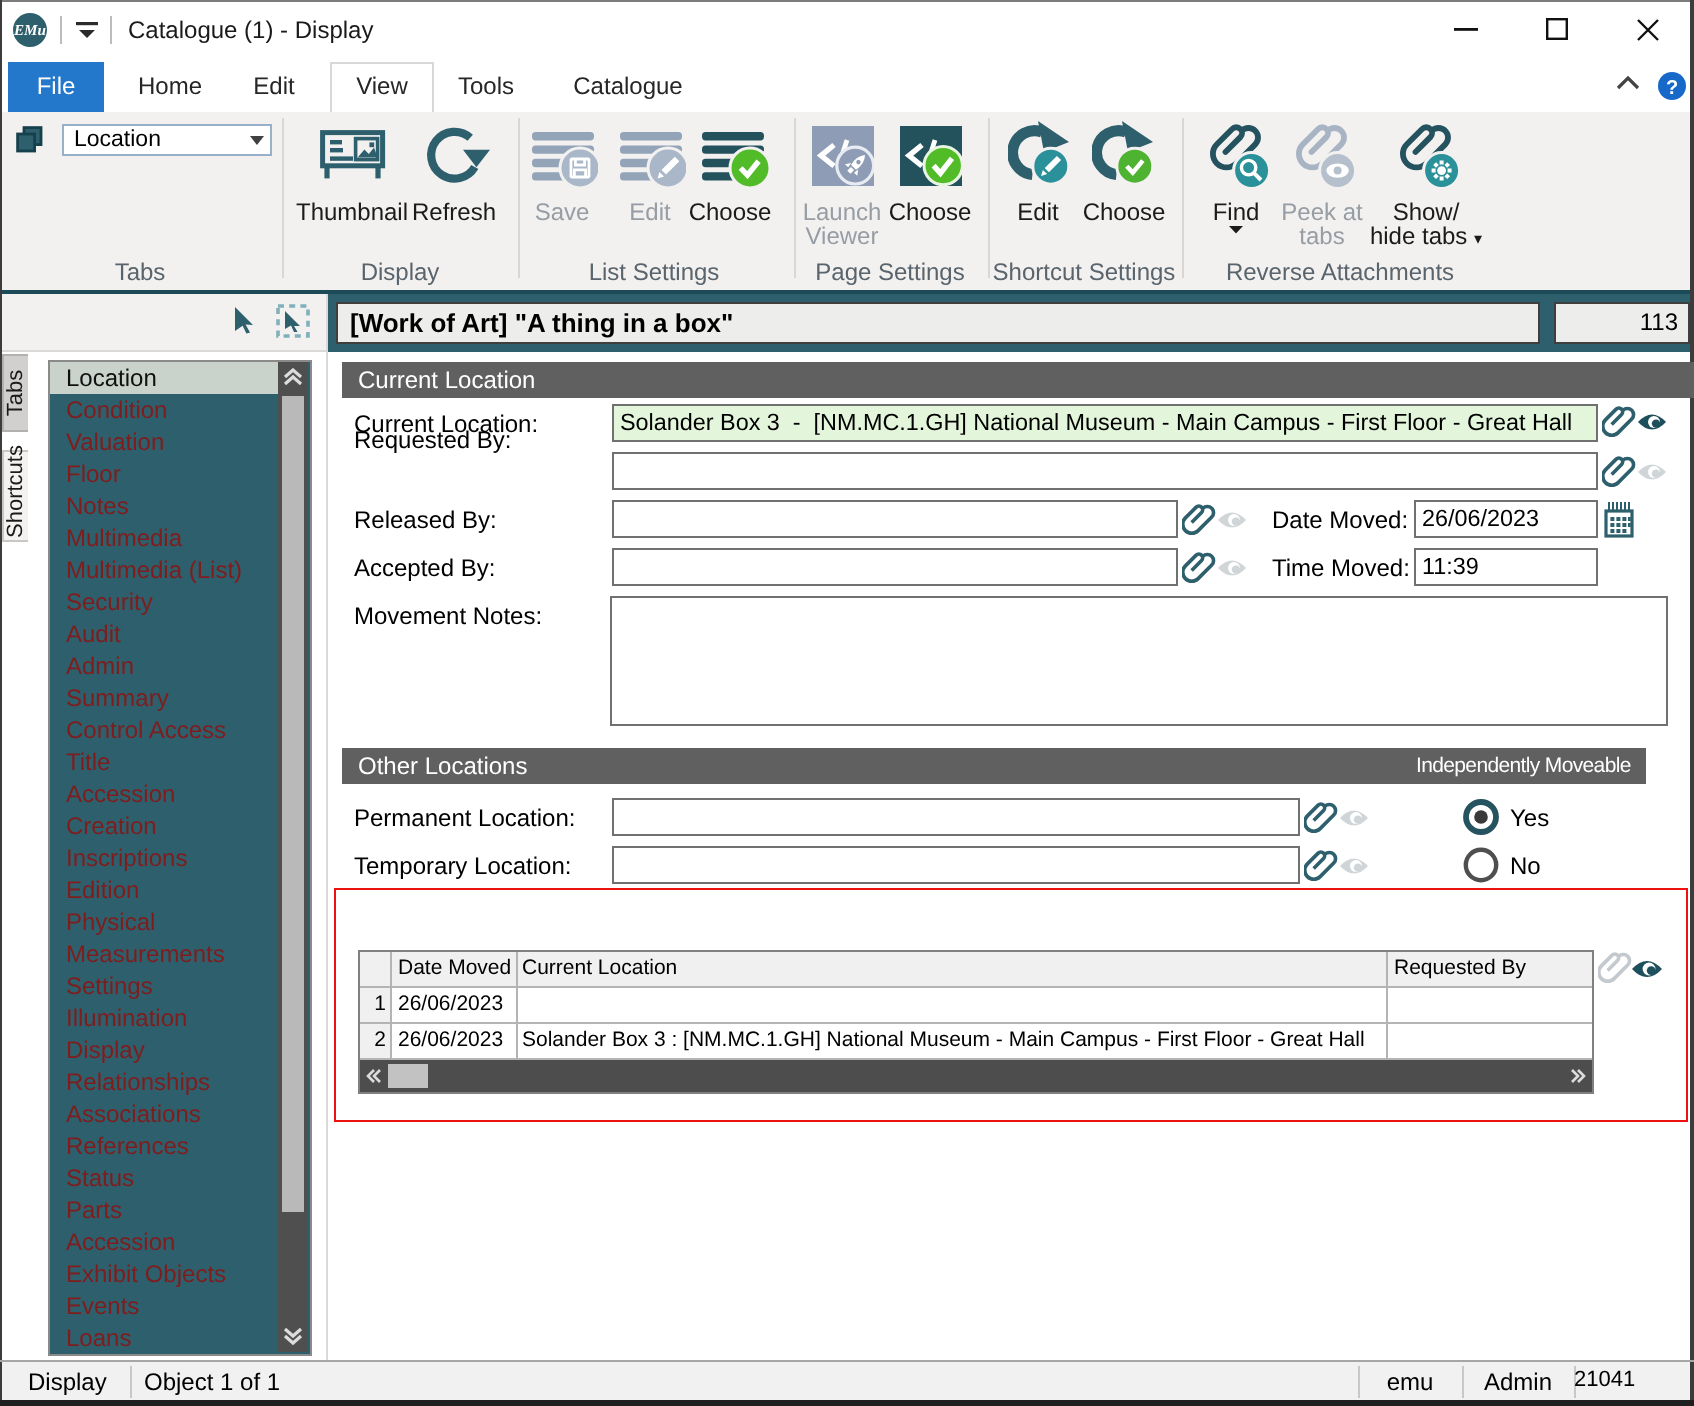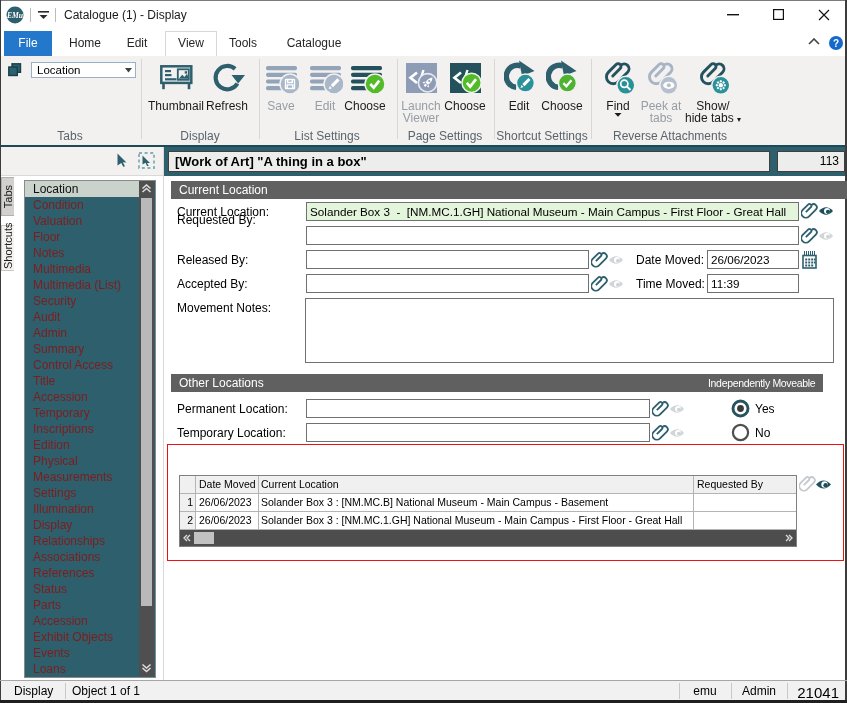--- a/index.html
+++ b/index.html
@@ -251,21 +251,21 @@
 <div class="sbitem">Notes</div>
 <div class="sbitem">Multimedia</div>
 <div class="sbitem">Multimedia (List)</div>
 <div class="sbitem">Security</div>
 <div class="sbitem">Audit</div>
 <div class="sbitem">Admin</div>
 <div class="sbitem">Summary</div>
 <div class="sbitem">Control Access</div>
 <div class="sbitem">Title</div>
 <div class="sbitem">Accession</div>
-<div class="sbitem">Temporary</div>
+<div class="sbitem">Creation</div>
 <div class="sbitem">Inscriptions</div>
 <div class="sbitem">Edition</div>
 <div class="sbitem">Physical</div>
 <div class="sbitem">Measurements</div>
 <div class="sbitem">Settings</div>
 <div class="sbitem">Illumination</div>
 <div class="sbitem">Display</div>
 <div class="sbitem">Relationships</div>
 <div class="sbitem">Associations</div>
 <div class="sbitem">References</div>
@@ -417,21 +417,20 @@
 <div class="a" style="left:180px;top:511px;width:616px;height:1px;background:#b4b4b4"></div>
 <div class="a" style="left:180px;top:529px;width:616px;height:1px;background:#b4b4b4"></div>
 <div class="a" style="left:195px;top:476px;width:1px;height:54px;background:#b4b4b4"></div>
 <div class="a" style="left:258px;top:476px;width:1px;height:54px;background:#b4b4b4"></div>
 <div class="a" style="left:693px;top:476px;width:1px;height:54px;background:#b4b4b4"></div>
 <div class="tcell" style="left:199px;top:478px;width:100px">Date Moved</div>
 <div class="tcell" style="left:261px;top:478px;width:430px">Current Location</div>
 <div class="tcell" style="left:697px;top:478px;width:96px">Requested By</div>
 <div class="tcell" style="left:180px;top:496px;width:13px;text-align:right">1</div>
 <div class="tcell" style="left:199px;top:496px;width:58px">26/06/2023</div>
-<div class="tcell" style="left:261px;top:496px;width:430px">Solander Box 3 : [NM.MC.B] National Museum - Main Campus - Basement</div>
 <div class="tcell" style="left:180px;top:514px;width:13px;text-align:right">2</div>
 <div class="tcell" style="left:199px;top:514px;width:58px">26/06/2023</div>
 <div class="tcell" style="left:261px;top:514px;width:430px">Solander Box 3 : [NM.MC.1.GH] National Museum - Main Campus - First Floor - Great Hall</div>
 
 <div class="a" style="left:180px;top:530px;width:616px;height:16px;background:#4d4d4d"></div>
 <div class="a" style="left:194px;top:532px;width:20px;height:12px;background:#c2c2c2"></div>
 <svg class="a" style="left:182px;top:533px" width="10" height="10">
       <path d="M5 2 L2 5 L5 8 M8 2 L5 5 L8 8" stroke="#ddd" stroke-width="1.3" fill="none"></path>
     </svg>
 <svg class="a" style="left:784px;top:533px" width="10" height="10">
@@ -441,14 +440,14 @@
 <div class="a" style="left:0;top:680px;width:847px;height:1px;background:#a6a6a6"></div>
 <div class="a" style="left:1px;top:681px;width:844px;height:19px;background:#f1f1f1"></div>
 <div class="a" style="left:14px;top:684px;font-size:12px">Display</div>
 <div class="ssep" style="left:65px"></div>
 <div class="a" style="left:72px;top:684px;font-size:12px">Object 1 of 1</div>
 <div class="ssep" style="left:679px"></div>
 <div class="a" style="left:679px;top:684px;width:52px;text-align:center;font-size:12px">emu</div>
 <div class="ssep" style="left:731px"></div>
 <div class="a" style="left:731px;top:684px;width:56px;text-align:center;font-size:12px">Admin</div>
 <div class="ssep" style="left:787px"></div>
-<div class="a" style="left:787px;top:684px;width:52px;text-align:right;font-size:15px">21041</div>
+<div class="a" style="left:787px;top:684px;width:52px;text-align:left;font-size:11px">21041</div>
 </div>
 
 </body></html>

